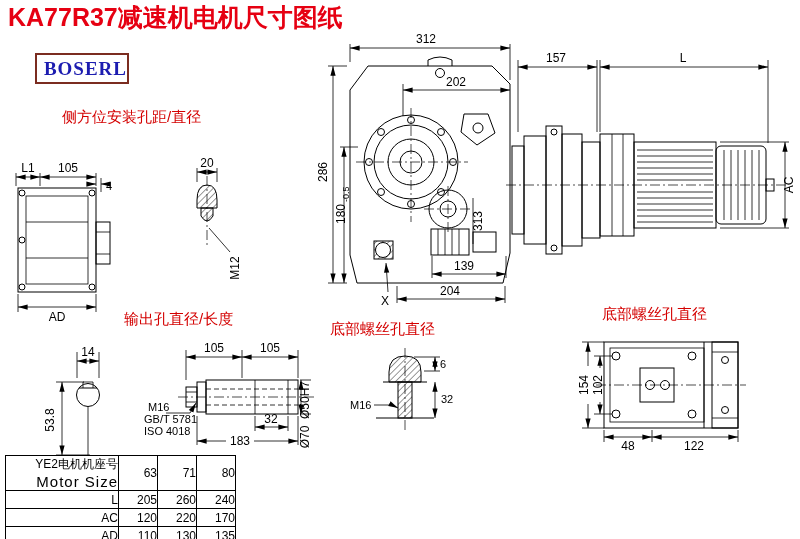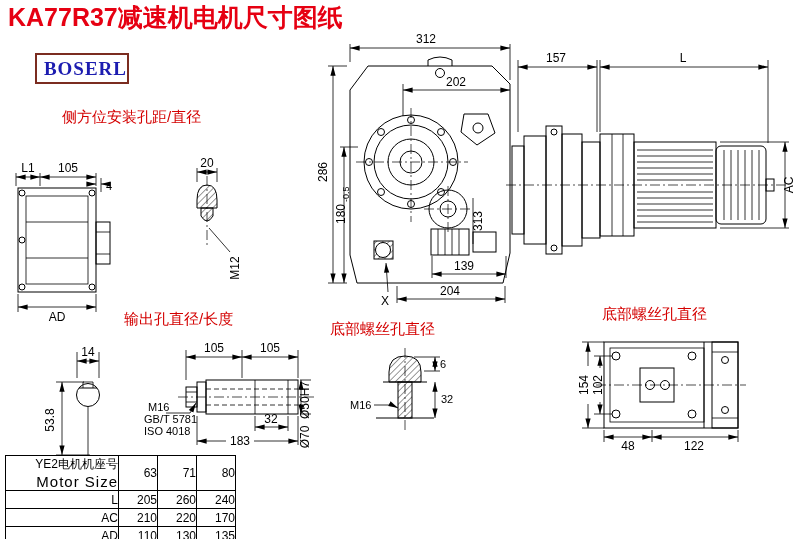--- a/index.html
+++ b/index.html
@@ -335,21 +335,21 @@
       <td class="c">80</td>
     </tr>
     <tr class="drow">
       <td class="c0">L</td>
       <td class="c">205</td>
       <td class="c">260</td>
       <td class="c">240</td>
     </tr>
     <tr class="drow">
       <td class="c0">AC</td>
-      <td class="c">210</td>
+      <td class="c">120</td>
       <td class="c">220</td>
       <td class="c">170</td>
     </tr>
     <tr class="drow">
       <td class="c0">AD</td>
       <td class="c">110</td>
       <td class="c">130</td>
       <td class="c">135</td>
     </tr>
   </tbody>

